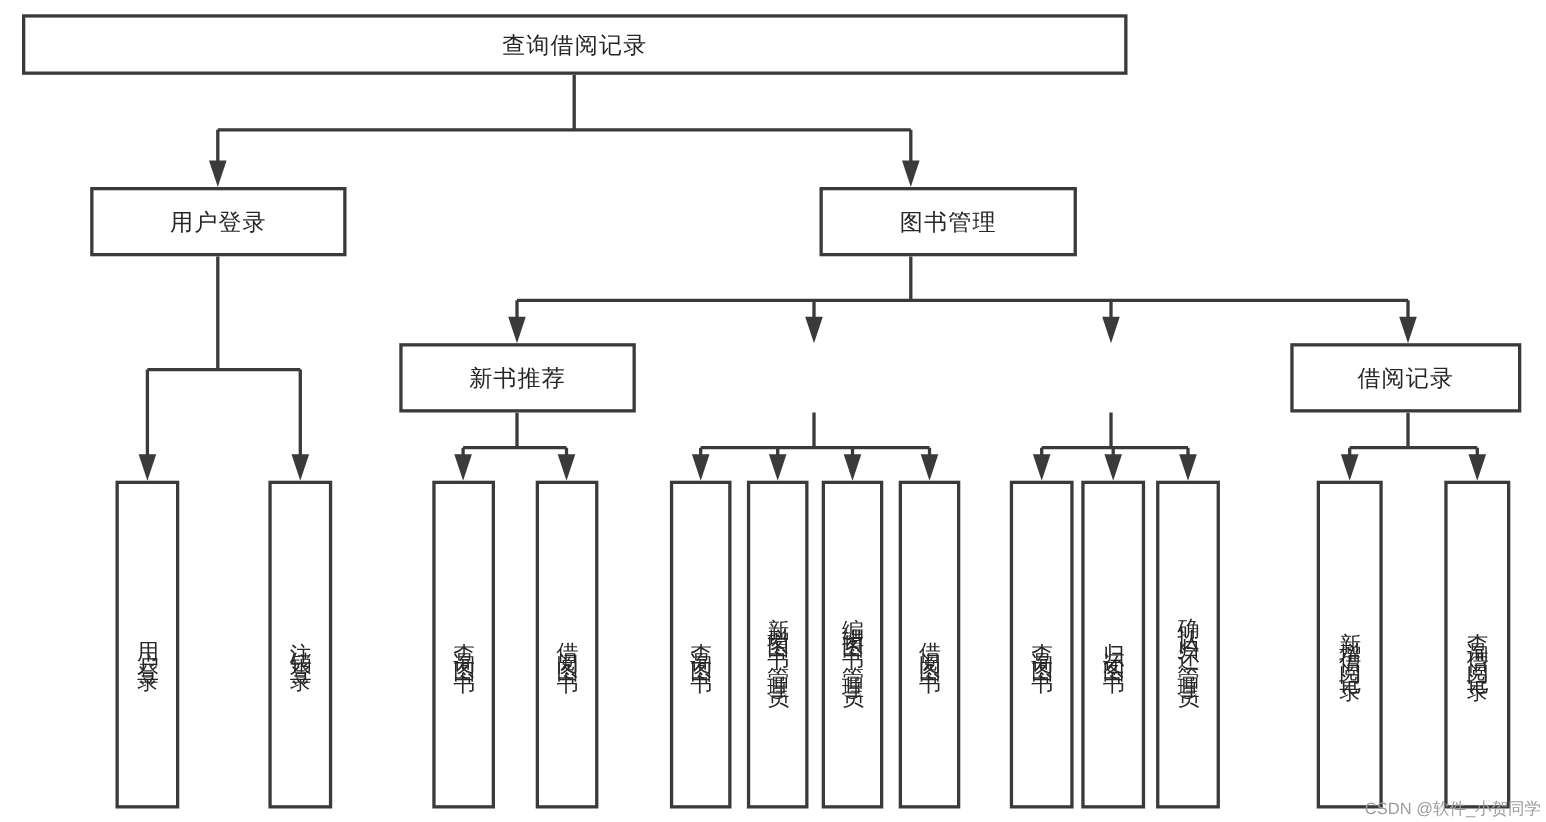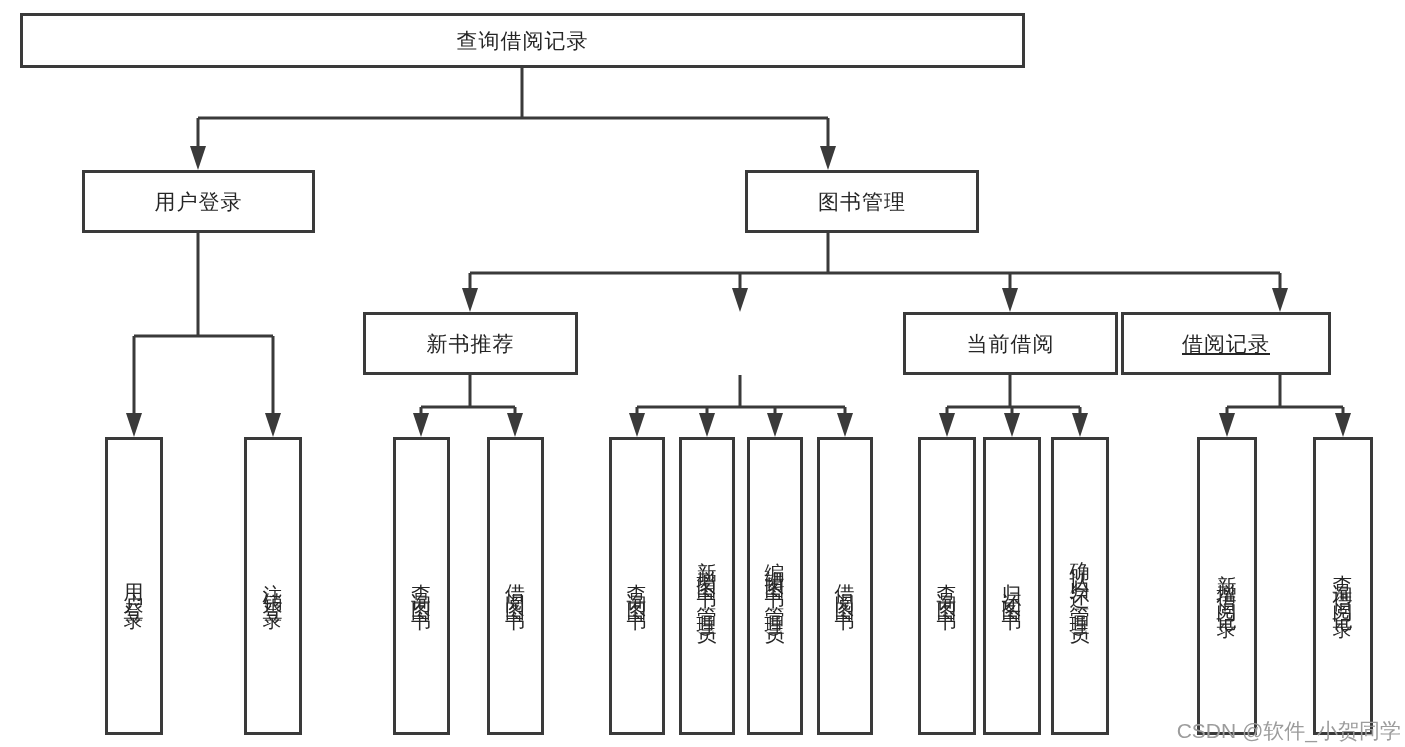--- a/index.html
+++ b/index.html
@@ -32,21 +32,21 @@
   .vbox{
     writing-mode:vertical-rl;
     text-orientation:mixed;
     font-size:20px;
     letter-spacing:9px;
     line-height:1;
   }
   .watermark{
     position:absolute;
     right:4px;bottom:2px;
-    font-size:21px;
+    font-size:15px;
     color:var(--watermark);
     z-index:5;
     white-space:nowrap;
   }
 </style>
 </head>
 <body>
 
 <div id="canvas">
 
@@ -99,22 +99,21 @@
       <polygon class="ah" points="1335,413 1351,413 1343,437"></polygon>
     </g>
   </svg>
 
   <div class="hbox" style="left:20px;top:13px;width:1005px;height:55px;">查询借阅记录</div>
 
   <div class="hbox" style="left:82px;top:170px;width:233px;height:63px;">用户登录</div>
   <div class="hbox" style="left:745px;top:170px;width:234px;height:63px;">图书管理</div>
 
   <div class="hbox" style="left:363px;top:312px;width:215px;height:63px;">新书推荐</div>
-  <div class="hbox" style="left:903px;top:312px;width:215px;height:63px;">当前借阅</div>
-  <div class="hbox" style="left:1121px;top:312px;width:210px;height:63px;text-decoration:underline;">借阅记录</div>
+  <div class="hbox" style="left:1173px;top:312px;width:210px;height:63px;">借阅记录</div>
 
   <div class="vbox" style="left:105px;top:437px;width:58px;height:298px;">用户登录</div>
   <div class="vbox" style="left:244px;top:437px;width:58px;height:298px;">注销登录</div>
 
   <div class="vbox" style="left:393px;top:437px;width:57px;height:298px;">查询图书</div>
   <div class="vbox" style="left:487px;top:437px;width:57px;height:298px;">借阅图书</div>
 
   <div class="vbox" style="left:609px;top:437px;width:56px;height:298px;">查询图书</div>
   <div class="vbox" style="left:679px;top:437px;width:56px;height:298px;">新增图书（管理员）</div>
   <div class="vbox" style="left:747px;top:437px;width:56px;height:298px;">编辑图书（管理员）</div>

